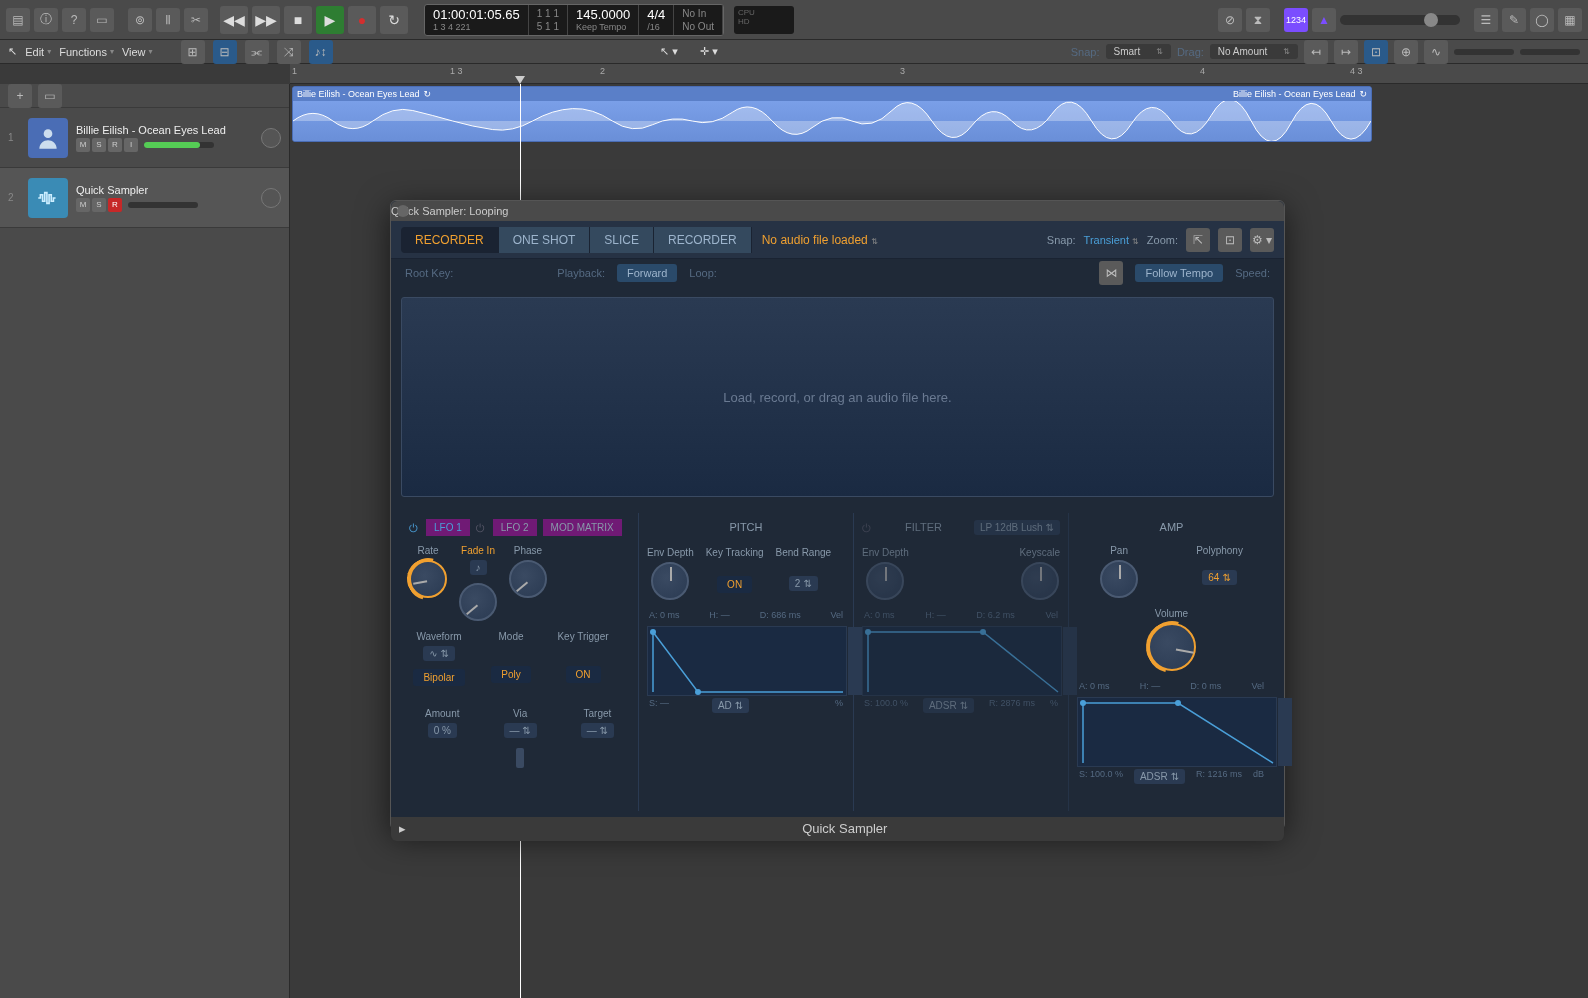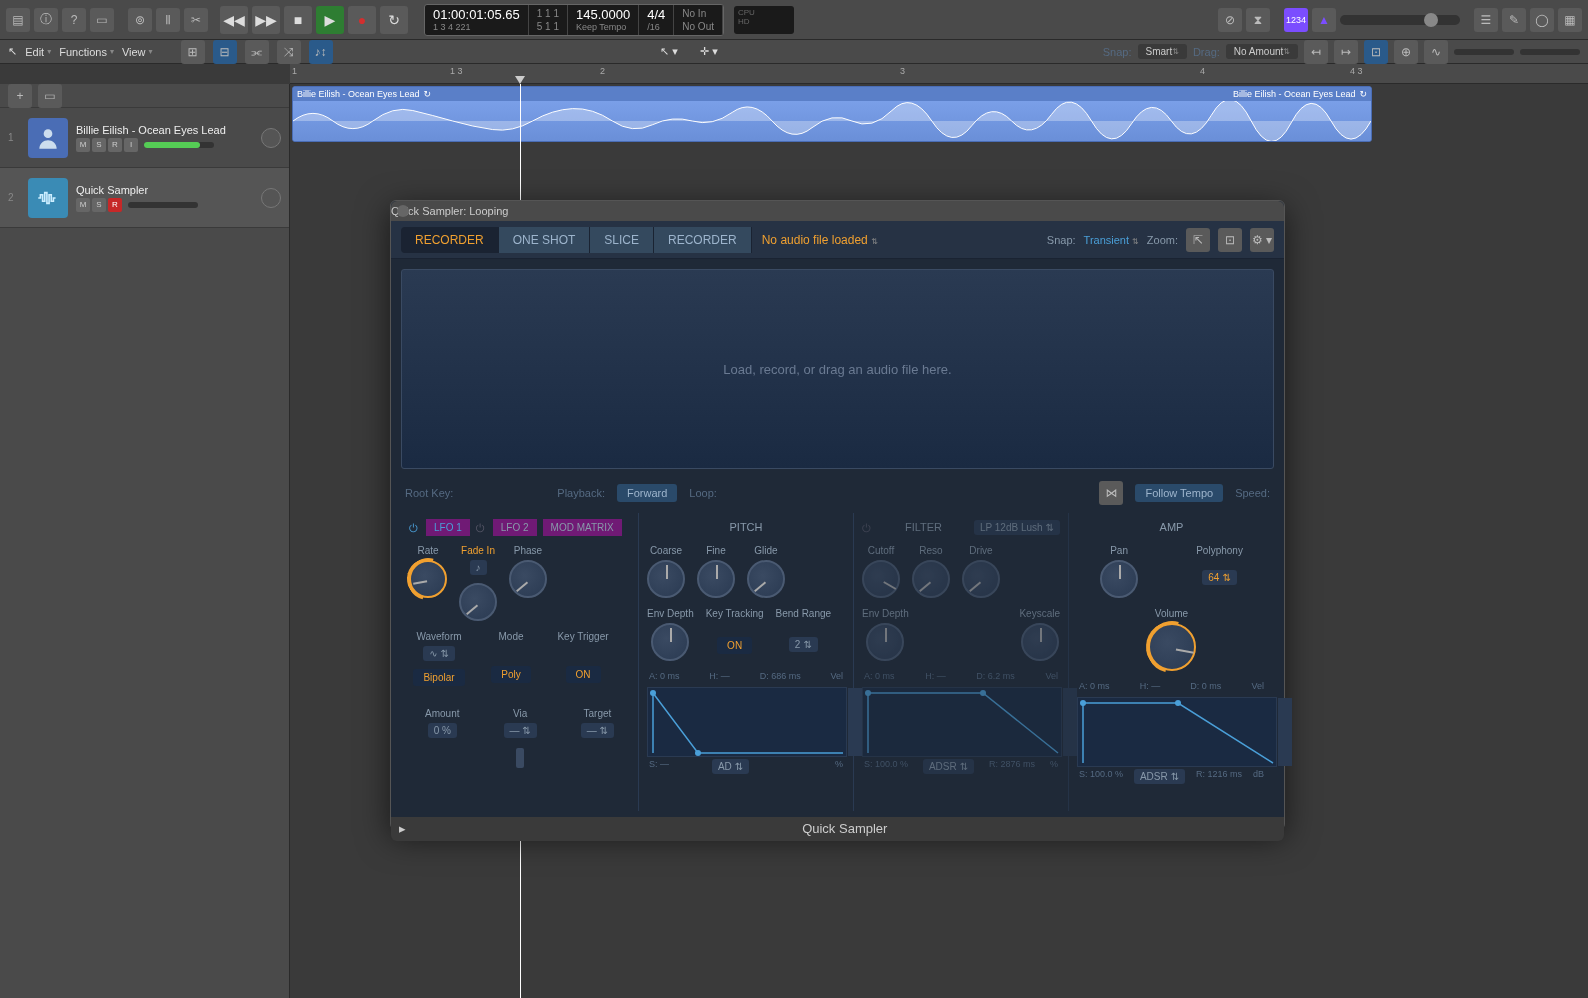--- a/index.html
+++ b/index.html
@@ -19,21 +19,21 @@
 .lcd-sub { font-size:9px; color:#888;}
 .lcd-small { font-size:10px; color:#888; line-height:1.3;}
 #cpu-meter { width:60px; height:28px; background:#1a1a1a; border-radius:3px; margin-left:6px; padding:2px 4px; font-size:8px; color:#666;}
 #right-tools { margin-left:auto; display:flex; gap:4px; align-items:center;}
 .purple-btn { background:#7b4dff; color:#fff; font-size:9px; padding:0 4px;}
 
 
 #sec-toolbar { height:24px; background:#4a4a4a; display:flex; align-items:center; padding:0 8px; gap:8px; font-size:11px; border-bottom:1px solid #2a2a2a;}
 .menu-item { color:#ddd; cursor:pointer; display:flex; align-items:center; gap:3px;}
 #snap-area { margin-left:auto; display:flex; align-items:center; gap:6px;}
-.dropdown { background:#3a3a3a; padding:2px 8px; border-radius:3px; display:flex; align-items:center; gap:0; font-size:10px;}
+.dropdown { background:#3a3a3a; padding:2px 8px; border-radius:3px; display:flex; align-items:center; gap:16px; font-size:10px;}
 
 
 #ruler { height:20px; background:#4a4a4a; border-bottom:1px solid #2a2a2a; position:relative; margin-left:290px;}
 .ruler-mark { position:absolute; top:2px; font-size:9px; color:#aaa;}
 
 
 #main { display:flex; height:914px;}
 #track-headers { width:290px; background:#4a4a4a; border-right:1px solid #2a2a2a;}
 .th-top { height:24px; background:#4a4a4a; display:flex; align-items:center; padding:0 8px; gap:6px; border-bottom:1px solid #3a3a3a;}
 .track-header { height:60px; display:flex; align-items:center; padding:4px 8px; gap:8px; border-bottom:1px solid #3a3a3a;}
@@ -303,34 +303,34 @@
     <div id="plugin-status"><span>No audio file loaded</span> <span class="chev">⇅</span></div>
     <div id="plugin-tabs-right">
       <span class="pt-label">Snap:</span>
       <span class="pt-val"><span>Transient</span> <span class="chev">⇅</span></span>
       <span class="pt-label">Zoom:</span>
       <span class="tb-btn">⇱</span>
       <span class="tb-btn">⊡</span>
       <span class="tb-btn">⚙ ▾</span>
     </div>
   </div>
-  <div id="wave-area">
-    <span>Load, record, or drag an audio file here.</span>
-  </div>
   <div id="playback-row">
     <span class="pb-label">Root Key:</span>
     <span style="width:80px;"></span>
     <span class="pb-label">Playback:</span>
     <span class="pb-btn">Forward</span>
     <span class="pb-label">Loop:</span>
     <span style="flex:1;"></span>
     <span class="tb-btn">⋈</span>
     <span class="pb-btn">Follow Tempo</span>
     <span class="pb-label">Speed:</span>
   </div>
+  <div id="wave-area">
+    <span>Load, record, or drag an audio file here.</span>
+  </div>
 
   <div id="mod-section">
 
     <div class="mod-col" style="width:240px;">
       <div class="mod-header">
         <span class="pwr">⏻</span>
         <span class="mod-tab active">LFO 1</span>
         <span class="pwr" style="color:#556;">⏻</span>
         <span class="mod-tab">LFO 2</span>
         <span class="mod-tab">MOD MATRIX</span>
@@ -390,40 +390,20 @@
       </div>
       <div style="margin-top:10px;display:flex;justify-content:center;">
           <div style="width:8px;height:20px;background:#3a4a62;border-radius:2px;"></div>
         </div>
     </div>
 
     <div class="mod-col" style="width:215px;">
       <div class="mod-header" style="justify-content:center;">
           <span>PITCH</span>
         </div>
-      <div class="knob-row">
-        <div class="knob-group">
-            <span class="knob-label">Coarse</span>
-            <div class="knob">
-              <div class="knob-ind"></div>
-            </div>
-          </div>
-        <div class="knob-group">
-            <span class="knob-label">Fine</span>
-            <div class="knob">
-              <div class="knob-ind"></div>
-            </div>
-          </div>
-        <div class="knob-group">
-            <span class="knob-label">Glide</span>
-            <div class="knob">
-              <div class="knob-ind" style="transform:rotate(-130deg);"></div>
-            </div>
-          </div>
-      </div>
       <div class="knob-row" style="margin-top:10px;">
         <div class="knob-group">
             <span class="knob-label">Env Depth</span>
             <div class="knob">
               <div class="knob-ind"></div>
             </div>
           </div>
         <div class="knob-group">
             <span class="knob-label" style="text-align:center;">Key Tracking</span>
             <span class="sm-btn" style="margin-top:14px;">ON</span>
@@ -454,40 +434,20 @@
           <span>%</span>
         </div>
     </div>
 
     <div class="mod-col" style="width:215px;opacity:0.6;">
       <div class="mod-header">
           <span class="pwr" style="color:#556;">⏻</span>
           <span style="margin:0 auto;">FILTER</span>
           <span class="sm-sel"><span>LP 12dB Lush</span> ⇅</span>
         </div>
-      <div class="knob-row">
-        <div class="knob-group">
-            <span class="knob-label">Cutoff</span>
-            <div class="knob">
-              <div class="knob-ind" style="transform:rotate(120deg);"></div>
-            </div>
-          </div>
-        <div class="knob-group">
-            <span class="knob-label">Reso</span>
-            <div class="knob">
-              <div class="knob-ind" style="transform:rotate(-130deg);"></div>
-            </div>
-          </div>
-        <div class="knob-group">
-            <span class="knob-label">Drive</span>
-            <div class="knob">
-              <div class="knob-ind" style="transform:rotate(-130deg);"></div>
-            </div>
-          </div>
-      </div>
       <div class="knob-row" style="margin-top:10px;">
         <div class="knob-group">
             <span class="knob-label">Env Depth</span>
             <div class="knob">
               <div class="knob-ind"></div>
             </div>
           </div>
         <div class="knob-group" style="margin-left:auto;">
             <span class="knob-label">Keyscale</span>
             <div class="knob">

